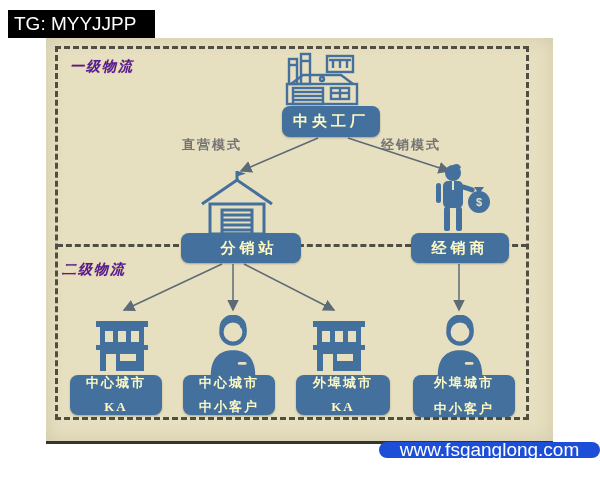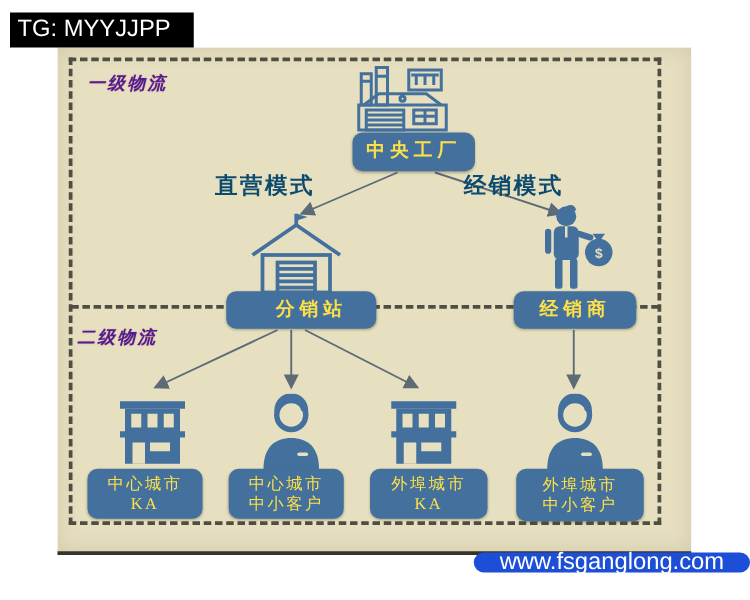--- a/index.html
+++ b/index.html
@@ -29,35 +29,35 @@
 
   
   .sec-label{
     color:#4c1d95;font-weight:bold;font-size:14px;letter-spacing:2px;
     font-family:"Liberation Serif","DejaVu Serif",serif;font-style:italic;
     text-shadow:0 0 1px rgba(207,20,20,.4);
   }
 
   
   .mode-label{
-    color:#0c4a6e;font-weight:bold;font-size:18px;letter-spacing:2px;
+    color:#737373;font-weight:bold;font-size:13px;letter-spacing:2px;
     font-family:"Liberation Serif","DejaVu Serif",serif;
     width:90px;text-align:center;
   }
 
   
   .node-btn{
-    background:#44709d;color:#fde047;border:none;border-radius:8px;
+    background:#44709d;color:#fef9c3;border:none;border-radius:8px;
     display:flex;align-items:center;justify-content:center;flex-direction:column;
     font-family:"Liberation Serif","DejaVu Serif",serif;
     box-shadow:0 1px 2px rgba(60,60,40,.35);
     line-height:1.25;text-align:center;padding:0;
   }
   .node-btn.big{font-size:15px;letter-spacing:4px;font-weight:bold;}
-  .node-btn.small{font-size:13px;letter-spacing:2px;font-weight:normal;}
+  .node-btn.small{font-size:13px;letter-spacing:2px;font-weight:bold;justify-content:space-between;}
 
   
   .wm{
     background:#000000;color:#ffffff;font-size:19px;
     display:flex;align-items:center;
     font-family:"Liberation Sans","DejaVu Sans",sans-serif;
   }
   .wm-top{left:8px;top:10px;width:141px;height:28px;padding-left:6px;}
   .wm-bottom{left:379px;top:442px;width:221px;height:16px;justify-content:center;background:#1d4ed8;border-radius:13px;}
 

